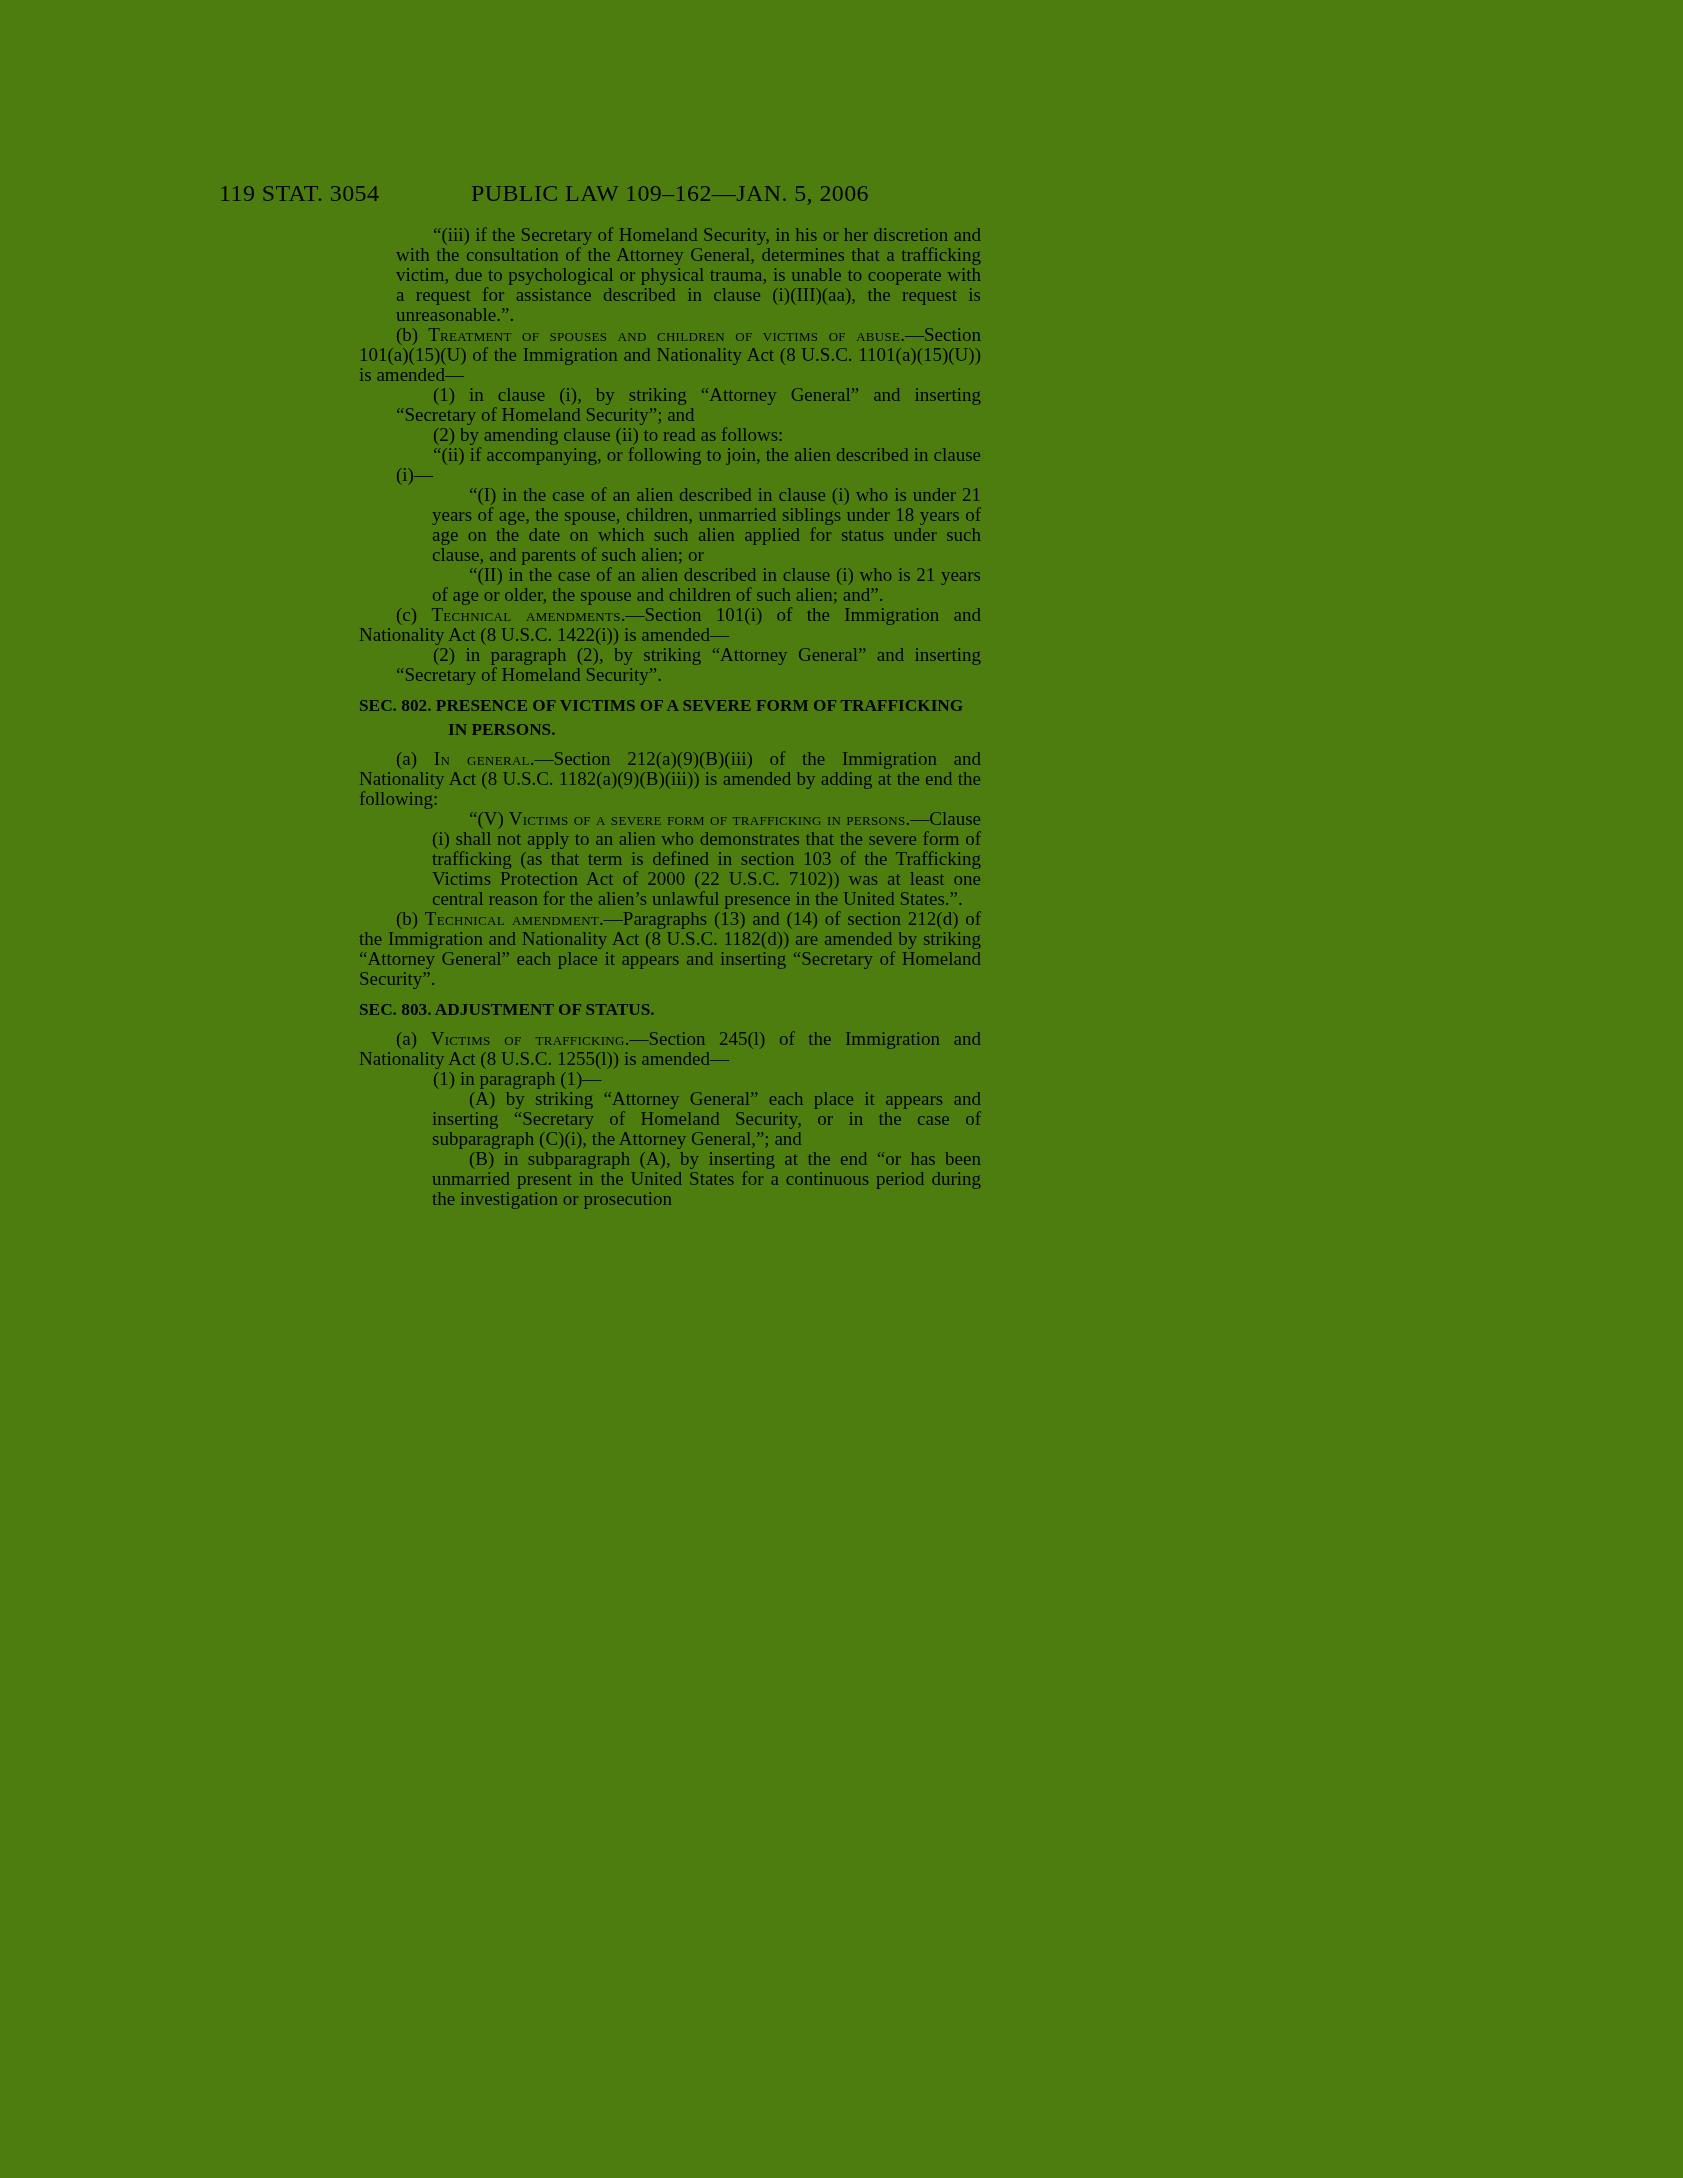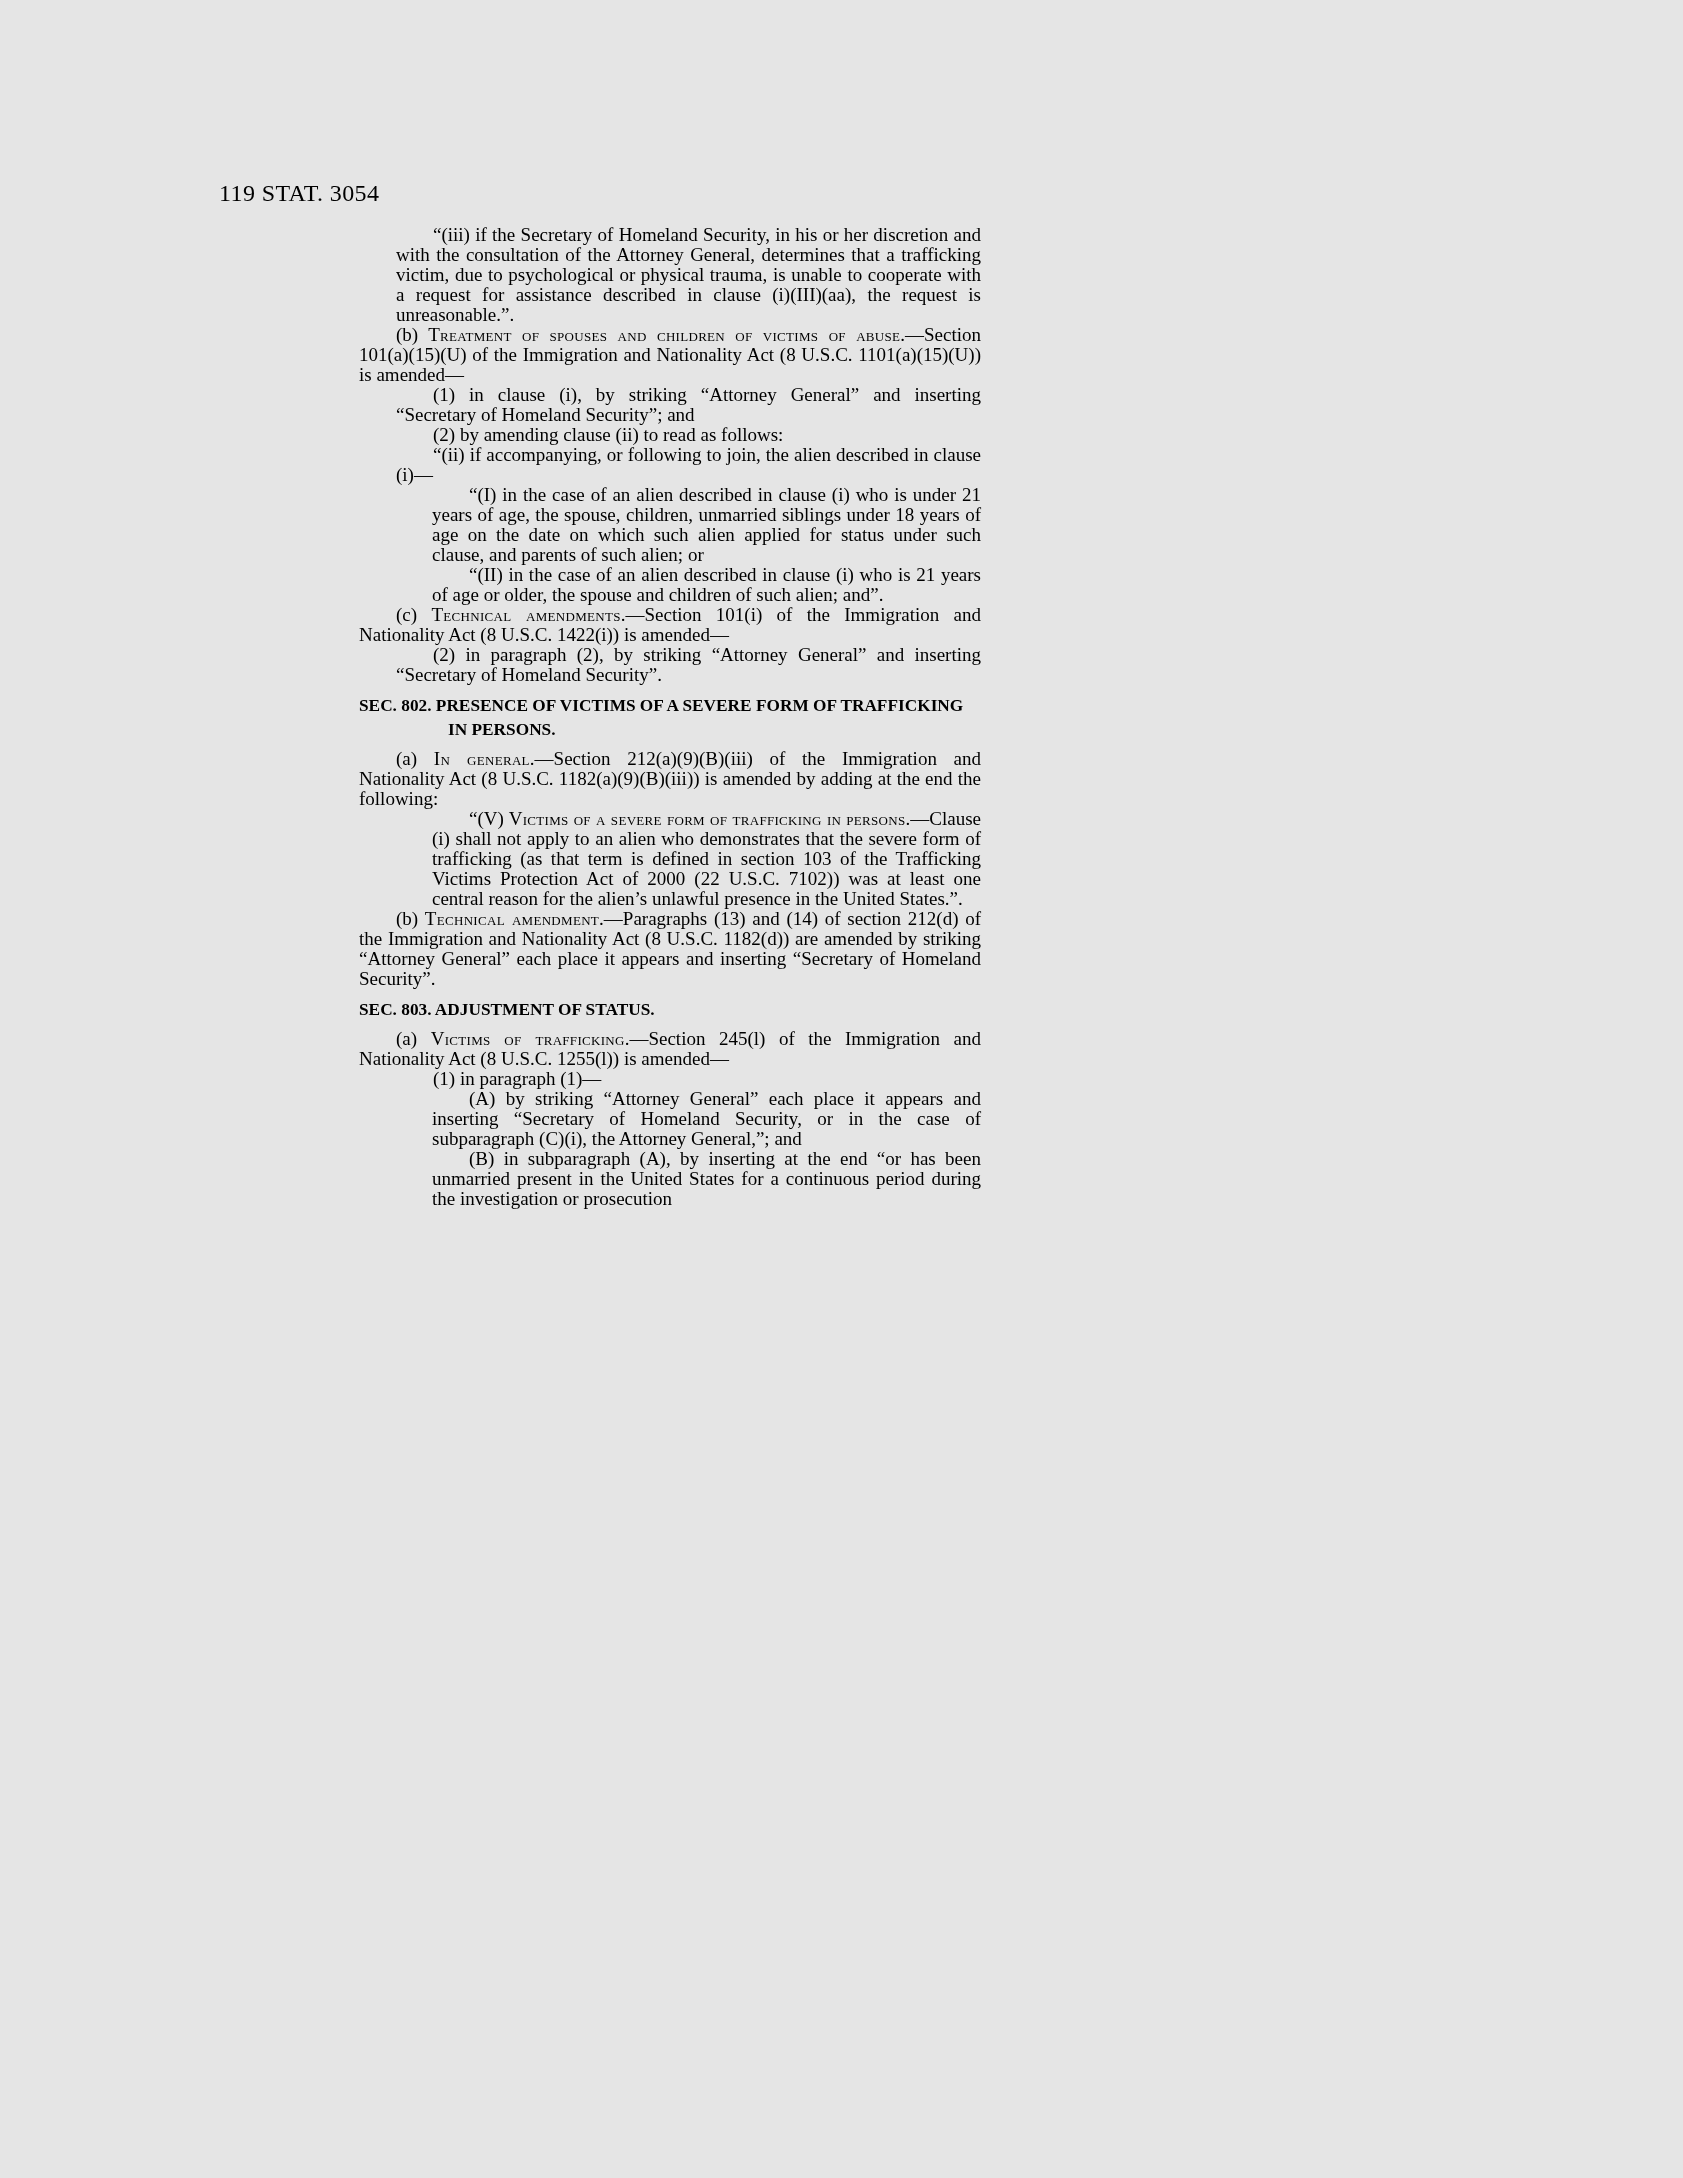--- a/index.html
+++ b/index.html
@@ -1,21 +1,21 @@
 <!DOCTYPE html>
 <html><head>
 <meta charset="utf-8">
 <style>
   * { margin: 0; padding: 0; box-sizing: border-box; }
   html, body { background: #ffffff; }
   .page {
     position: relative;
     width: 1683px;
     height: 2178px;
-    background: #e5e5e5;
+    background: #4d7c0f;
     color: #000000;
     font-family: "Liberation Serif", "DejaVu Serif", serif;
     overflow: hidden;
   }
   .page-header {
     position: absolute;
     top: 180px;
     left: 0;
     width: 100%;
     height: 30px;
@@ -61,20 +61,21 @@
   }
   .smallcaps { font-variant: small-caps; letter-spacing: 0.3px; }
   .bold { font-weight: bold; }
 </style>
 </head>
 <body>
 
 <div class="page">
   <div class="page-header">
     <div class="stat-page">119 STAT. 3054</div>
+    <div class="law-title">PUBLIC LAW 109–162—JAN. 5, 2006</div>
   </div>
   <div class="body-col">
       <div class="para lvl-1"><span class="normal">“(iii) if the Secretary of Homeland Security, in his or her discretion and with the consultation of the Attorney General, determines that a trafficking victim, due to psychological or physical trauma, is unable to cooperate with a request for assistance described in clause (i)(III)(aa), the request is unreasonable.”.</span></div>
       <div class="para lvl-0"><span class="normal">(b) </span><span class="smallcaps">Treatment of spouses and children of victims of abuse</span><span class="normal">.—Section 101(a)(15)(U) of the Immigration and Nationality Act (8 U.S.C. 1101(a)(15)(U)) is amended—</span></div>
       <div class="para lvl-1"><span class="normal">(1) in clause (i), by striking “Attorney General” and inserting “Secretary of Homeland Security”; and</span></div>
       <div class="para lvl-1"><span class="normal">(2) by amending clause (ii) to read as follows:</span></div>
       <div class="para lvl-1"><span class="normal">“(ii) if accompanying, or following to join, the alien described in clause (i)—</span></div>
       <div class="para lvl-2"><span class="normal">“(I) in the case of an alien described in clause (i) who is under 21 years of age, the spouse, children, unmarried siblings under 18 years of age on the date on which such alien applied for status under such clause, and parents of such alien; or</span></div>
       <div class="para lvl-2"><span class="normal">“(II) in the case of an alien described in clause (i) who is 21 years of age or older, the spouse and children of such alien; and”.</span></div>
       <div class="para lvl-0"><span class="normal">(c) </span><span class="smallcaps">Technical amendments</span><span class="normal">.—Section 101(i) of the Immigration and Nationality Act (8 U.S.C. 1422(i)) is amended—</span></div>

